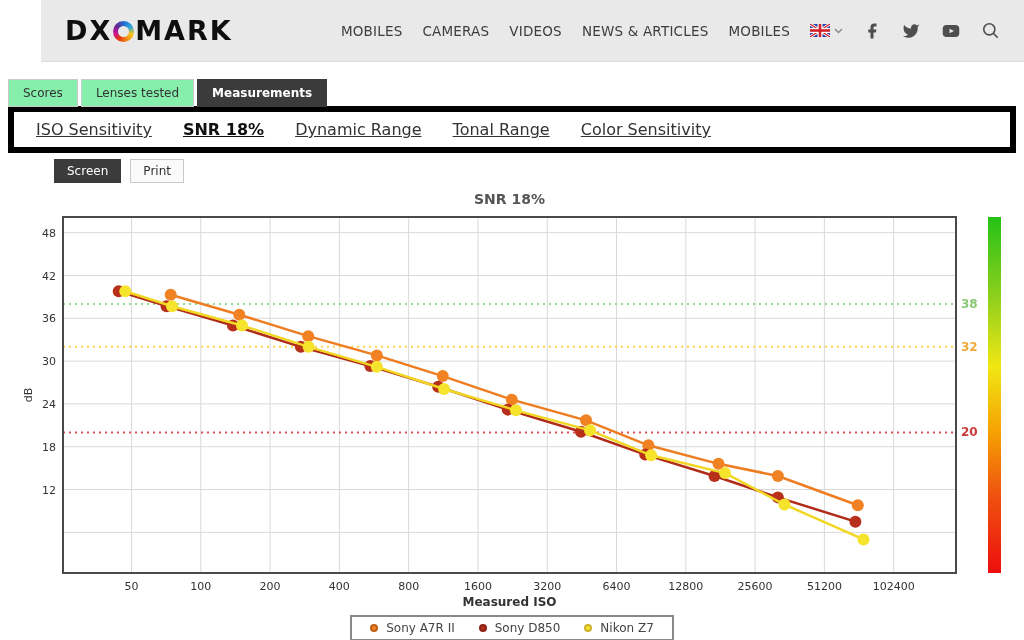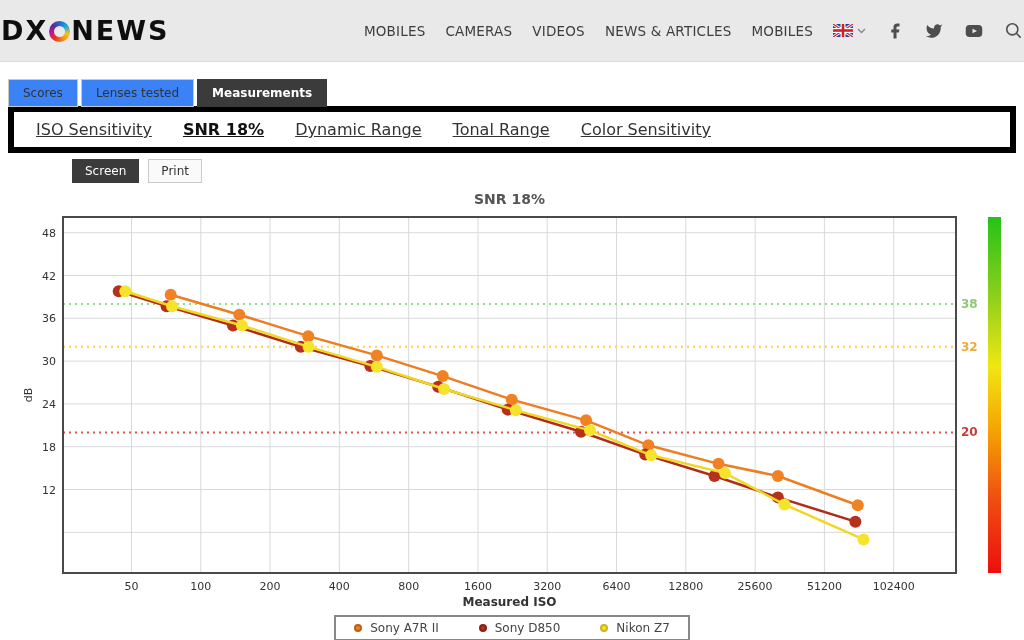--- a/index.html
+++ b/index.html
@@ -6,62 +6,62 @@
   html,body { margin:0; padding:0; }
   body {
     width:1024px; height:640px; overflow:hidden;
     background:#ffffff;
     font-family:"DejaVu Sans","Liberation Sans",sans-serif;
     color:#333;
   }
   
   .site-header {
     height:62px; background:#e9e9e9; border-bottom:1px solid #dcdcdc;
-    display:flex; align-items:center; padding:0 1px;
+    display:flex; align-items:center; padding:0 24px;margin-left:41px;
   }
   .logo { display:flex; align-items:center; font-size:27px; font-weight:bold;
           letter-spacing:2px; color:#0e0e0e; user-select:none; }
   .logo-ring { width:21px; height:21px; border-radius:50%; margin:2px 1px 0 1px; position:relative;
     background:conic-gradient(from 210deg,#e8380d,#c4119d,#5b2d90,#1f6fd0,#2aa8e0,#f5c518,#f08a1d,#e8380d); }
   .logo-ring::after { content:""; position:absolute; inset:5px; border-radius:50%; background:#e9e9e9; }
   .main-nav { margin-left:auto; display:flex; align-items:center; gap:20px;
               font-size:13.5px; color:#3d3d3d; letter-spacing:.2px; }
   .main-nav .nav-item { cursor:pointer; white-space:nowrap; }
   .lang { display:flex; align-items:center; gap:4px; cursor:pointer; }
   .icon-btn { display:flex; align-items:center; cursor:pointer; }
   .icon-btn svg { display:block; }
   
   .content { padding:0 8px; }
   .tabs { display:flex; margin-top:17px; position:relative; z-index:2; }
-  .tab { font-size:12px; padding:6px 14px; background:#3b82f6; border:1px solid #c9c9c9;
+  .tab { font-size:12px; padding:6px 14px; background:#86efac; border:1px solid #c9c9c9;
          color:#333; margin-right:3px; cursor:pointer; margin-bottom:-1px; }
   .tab.active { background:#3b3b3b; border-color:#3b3b3b; color:#fff; font-weight:bold; }
   .subnav { border:6px solid #000000; background:#fff; padding:8px 0 8px 22px; font-size:16px; }
   .subnav a { color:#333; text-decoration:underline; margin-right:26px; cursor:pointer; }
   .subnav a.active { font-weight:bold; color:#111; }
-  .view-toggle { margin:6px 0 0 28px;padding-left:36px; }
+  .view-toggle { margin:6px 0 0 10px;padding-left:36px; }
   .vbtn { display:inline-block; font-size:12px; padding:4px 12px; border:1px solid #c9c9c9;
           background:#fafafa; color:#333; margin-right:4px; cursor:pointer; }
   .vbtn.active { background:#3b3b3b; border-color:#3b3b3b; color:#fff; }
   
   #chart { display:block; margin-top:6px; }
   .legend { display:flex; justify-content:center; margin-top:1px; }
-  .legend-box { display:flex; align-items:center; gap:40px; border:2px solid #888;
+  .legend-box { display:flex; align-items:center; gap:24px; border:2px solid #888;
                 background:#fff; padding:4px 18px; }
   .legend-item { display:flex; align-items:center; gap:8px; font-size:12px; color:#444; }
   .legend-marker { width:8px; height:8px; border-radius:50%; border:2px solid; }
 </style>
 </head>
 <body>
 
 <header class="site-header">
   <div class="logo">
     <span>DX</span>
     <span class="logo-ring"></span>
-    <span>NEWS</span>
+    <span>MARK</span>
   </div>
   <nav class="main-nav">
     <span class="nav-item">MOBILES</span>
     <span class="nav-item">CAMERAS</span>
     <span class="nav-item">VIDEOS</span>
     <span class="nav-item">NEWS &amp; ARTICLES</span>
     <span class="nav-item">MOBILES</span>
     <span class="lang">
       <svg width="20" height="13" viewBox="0 0 20 13">
         <rect width="20" height="13" fill="#2b3f9e"></rect>

